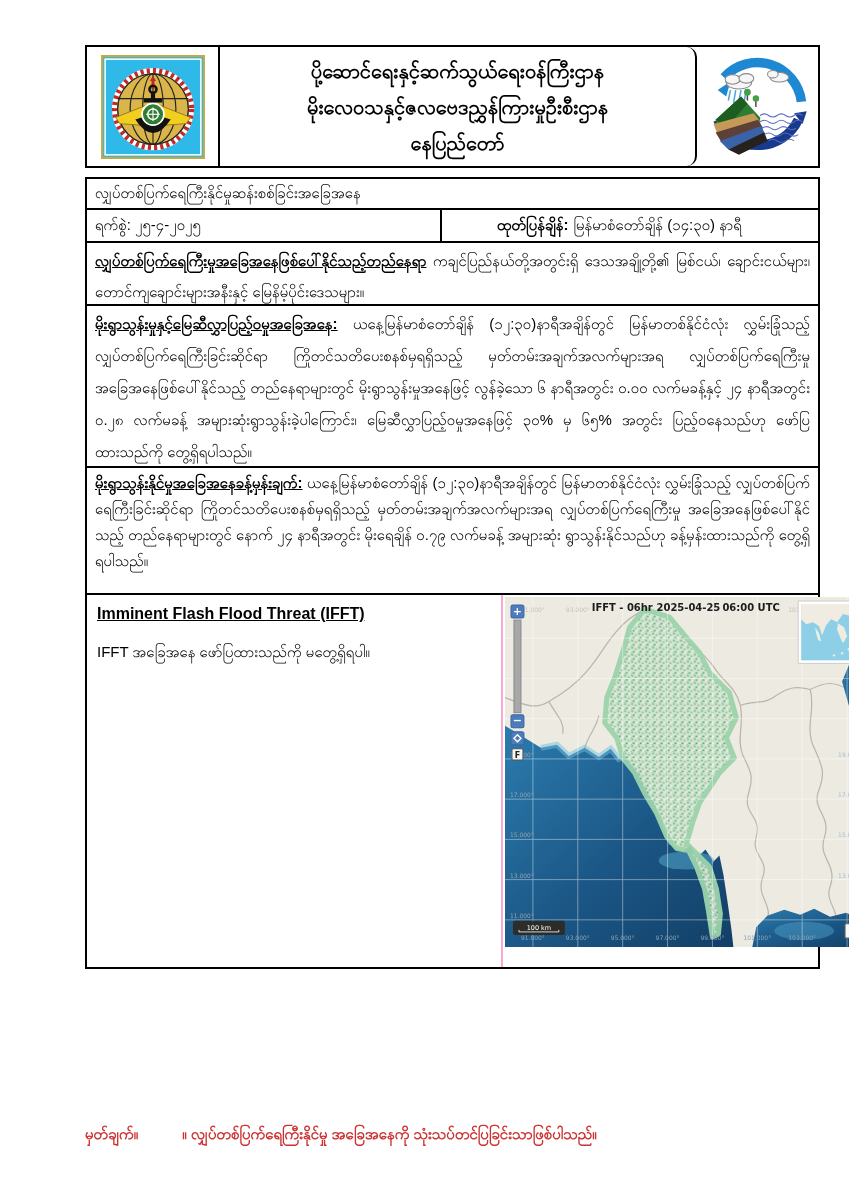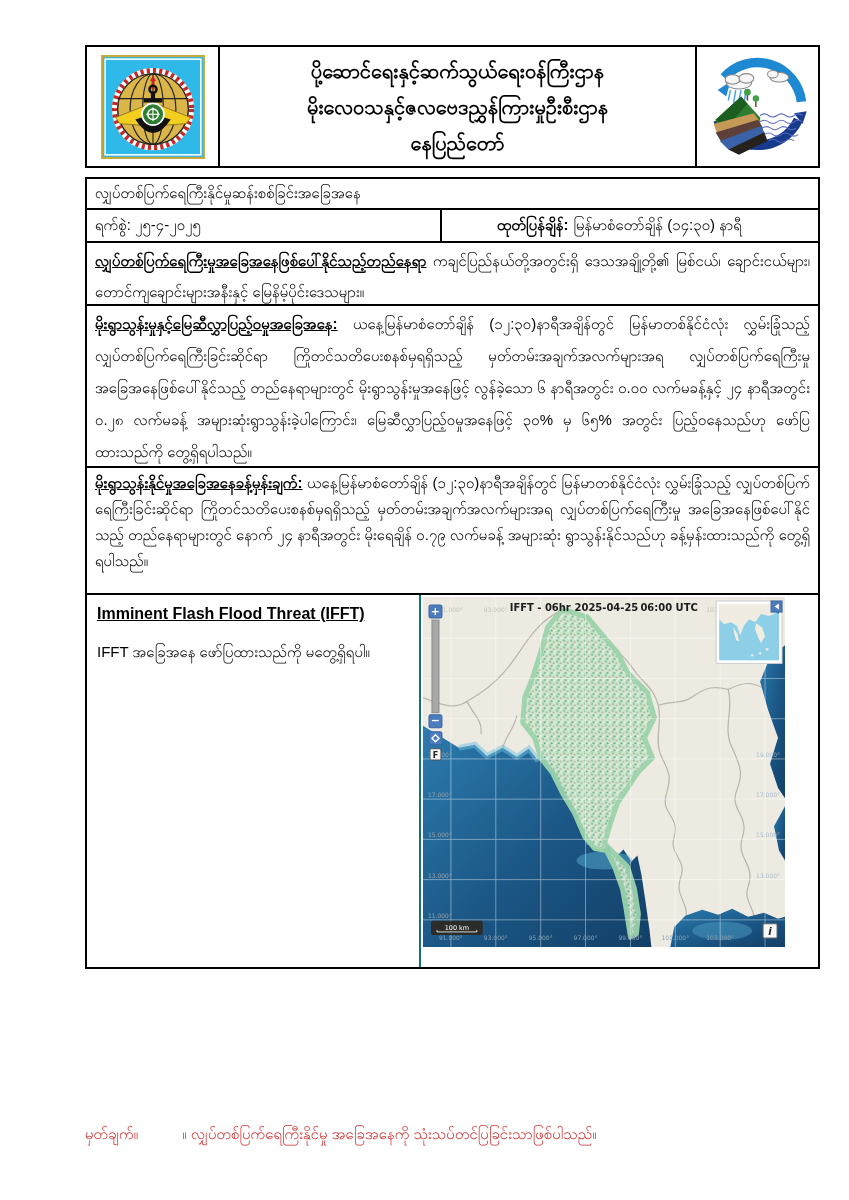--- a/index.html
+++ b/index.html
@@ -6,48 +6,48 @@
   html,body { background:#ffffff; }
   body { font-family:"Liberation Sans", sans-serif; color:#000; }
   .sheet { position:relative; width:849px; height:1200px; background:#fff; overflow:hidden; }
 
   
   .hdr { position:absolute; left:85px; top:45px; width:735px; height:123px;
          border:2px solid #000; display:flex; }
   .hdr-logo-cell { width:133px; border-right:2px solid #000; display:flex; align-items:center; justify-content:center; }
   .hdr-title-cell { flex:1; border-right:2px solid #000; display:flex; flex-direction:column;
                     align-items:center; justify-content:center; text-align:center;
-                    font-weight:bold; font-size:20px; line-height:36px; }
+                    font-weight:bold; font-size:20px; line-height:36px;border-radius:10px; }
   .hdr-logo-cell2 { width:121px; display:flex; align-items:center; justify-content:center; }
 
   
   .tbl { position:absolute; left:85px; top:177px; width:735px; border:2px solid #000; }
   .row { border-bottom:2px solid #000; font-size:15px; }
   .row:last-child { border-bottom:none; }
   .r1 { height:31px; display:flex; align-items:center; padding:0 8px;text-align:center; }
   .r2 { height:33px; display:flex;gap:47px; }
   .r2 .c-date { width:355px; border-right:2px solid #000; display:flex; align-items:center; padding:0 8px; }
   .r2 .c-time { flex:1; display:flex; align-items:center; padding:0 8px; gap:5px; }
   .para { padding:2px 8px; text-align:justify; }
   .r3 { height:63px; line-height:31px; }
   .r4 { height:162px; line-height:32px; }
   .r5 { height:127px; line-height:26px; }
   .bold { font-weight:bold; }
   .bu { font-weight:bold; text-decoration:underline; }
   .r6 { height:372px; display:flex; }
-  .r6 .c-ifft { width:334px; border-right:2px solid #0f766e; padding:6px 10px; }
+  .r6 .c-ifft { width:416px; border-right:2px solid #f9a8d4; padding:6px 10px; }
   .ifft-h { font-weight:bold; text-decoration:underline; font-size:16px; margin:4px 0 14px 0; }
   .ifft-b { font-size:15px; line-height:30px; }
   .r6 .c-map { flex:1; position:relative; background:#fff; }
   .mapbox { position:absolute; left:2px; top:2px; width:362px; height:350px; }
   .mapbox svg { width:100%; height:100%; display:block; }
 
   
   .note { position:absolute; left:85px; top:1124px; width:735px; display:flex; gap:44px;
-          color:#cd3232; font-weight:normal; font-size:15px; }
+          color:#cd3232; font-weight:bold; font-size:15px; }
 
   .mono { font-family:"DejaVu Sans", sans-serif; }
 </style>
 </head>
 <body>
 
 <div class="sheet">
 
   <div class="hdr">
     <div class="hdr-logo-cell">

